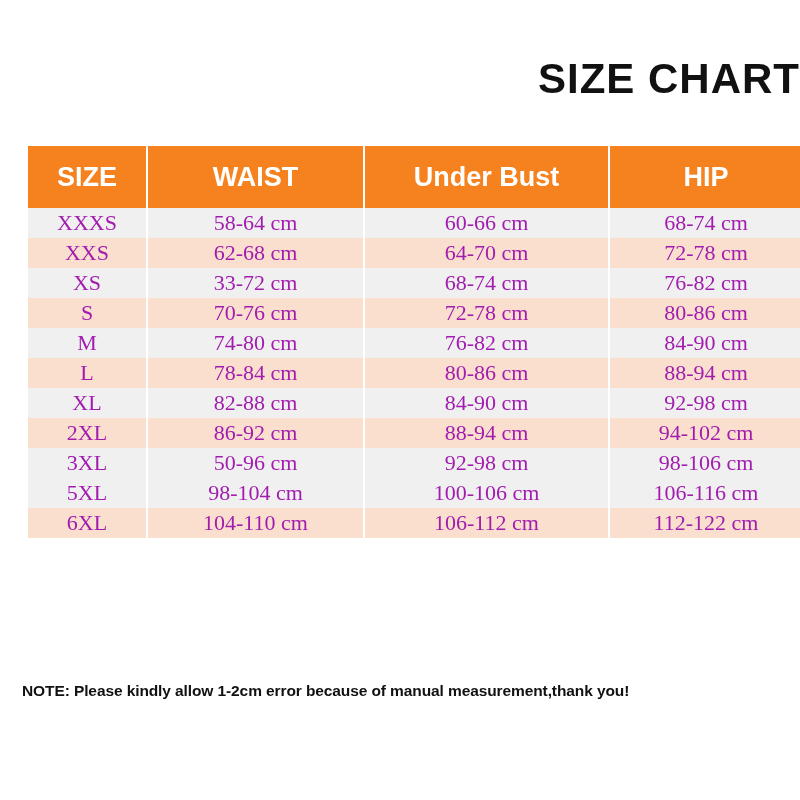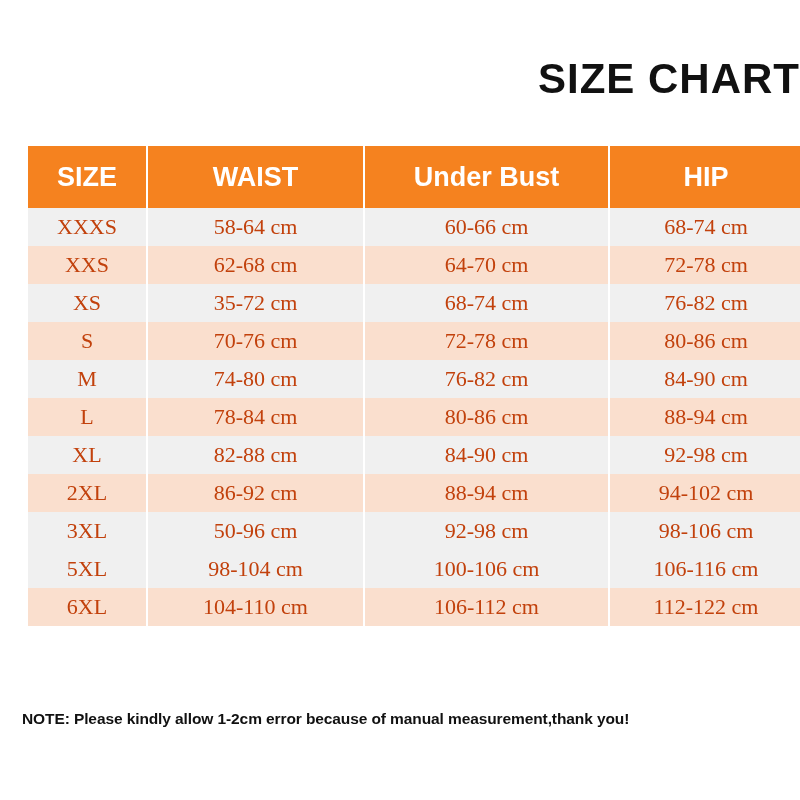--- a/index.html
+++ b/index.html
@@ -57,22 +57,22 @@
     text-align: center;
     vertical-align: middle;
     border-right: 2px solid #ffffff;
   }
   thead th:last-child {
     border-right: none;
   }
   tbody td {
     font-family: "Liberation Serif", serif;
     font-size: 22px;
-    color: #c2410c;
-    height: 38px;
+    color: #a21caf;
+    height: 30px;
     text-align: center;
     vertical-align: middle;
     border-right: 2px solid #ffffff;
   }
   tbody td:last-child {
     border-right: none;
   }
   tbody tr.row-odd td {
     background: #f0f0f0;
   }
@@ -100,21 +100,20 @@
     position: absolute;
     left: 22px;
     top: 682px;
     width: 760px;
     font-family: "Liberation Sans", sans-serif;
     font-weight: bold;
     font-size: 15.5px;
     color: #111111;
     letter-spacing: -0.1px;
     white-space: nowrap;
-    margin-top: 28px;
   }
 </style>
 </head>
 <body>
 
 <div class="page">
 
   <h1 class="chart-title">SIZE CHART</h1>
 
   <div class="table-wrap">
@@ -135,21 +134,21 @@
           <td class="col-hip">68-74 cm</td>
         </tr>
         <tr class="row-even">
           <td class="col-size">XXS</td>
           <td class="col-waist">62-68 cm</td>
           <td class="col-under">64-70 cm</td>
           <td class="col-hip">72-78 cm</td>
         </tr>
         <tr class="row-odd">
           <td class="col-size">XS</td>
-          <td class="col-waist">35-72 cm</td>
+          <td class="col-waist">33-72 cm</td>
           <td class="col-under">68-74 cm</td>
           <td class="col-hip">76-82 cm</td>
         </tr>
         <tr class="row-even">
           <td class="col-size">S</td>
           <td class="col-waist">70-76 cm</td>
           <td class="col-under">72-78 cm</td>
           <td class="col-hip">80-86 cm</td>
         </tr>
         <tr class="row-odd">

